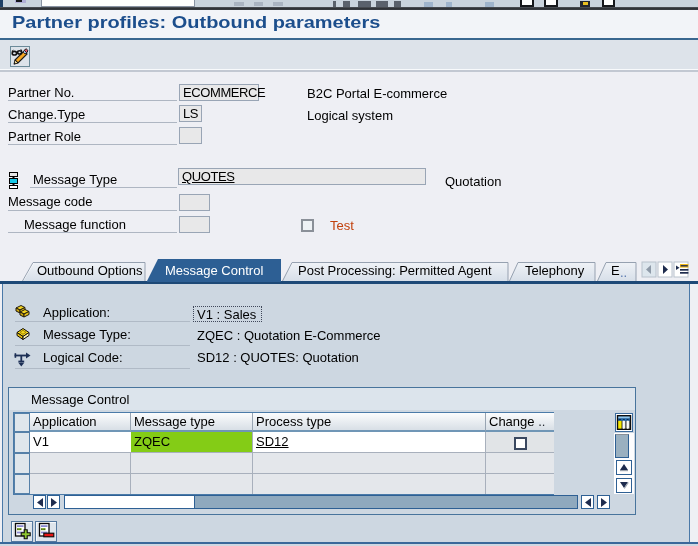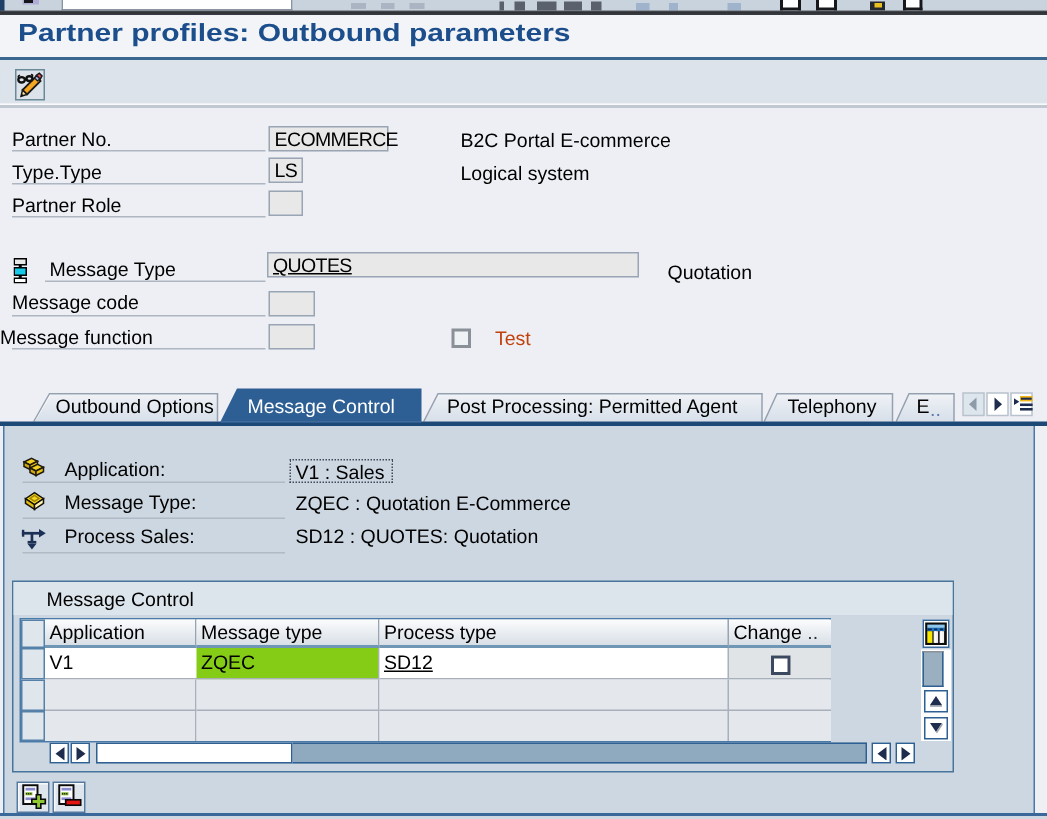--- a/index.html
+++ b/index.html
@@ -64,21 +64,21 @@
 </svg>
 </div>
 
 <div class="abs" style="left:0;top:72px;width:698px;height:186px;background:#eeeff4;"></div>
 
 <div class="lbl" style="left:8px;top:85px;">Partner No.</div>
 <div class="uline" style="left:8px;top:100px;width:169px;"></div>
 <div class="fld" style="left:179px;top:84px;width:80px;height:17px;">ECOMMERCE</div>
 <div class="lbl" style="left:307px;top:86px;">B2C Portal E-commerce</div>
 
-<div class="lbl" style="left:8px;top:107px;">Type.Type</div>
+<div class="lbl" style="left:8px;top:107px;">Change.Type</div>
 <div class="uline" style="left:8px;top:122px;width:169px;"></div>
 <div class="fld" style="left:179px;top:105px;width:23px;height:17px;">LS</div>
 <div class="lbl" style="left:307px;top:108px;">Logical system</div>
 
 <div class="lbl" style="left:8px;top:129px;">Partner Role</div>
 <div class="uline" style="left:8px;top:144px;width:169px;"></div>
 <div class="fld" style="left:179px;top:127px;width:23px;height:17px;"></div>
 
 <svg class="abs" style="left:9px;top:172px;" width="9" height="17" viewBox="0 0 9 17">
   <rect x="0.5" y="0.5" width="8" height="4" fill="#e8e8e8" stroke="#000" stroke-width="1"></rect>
@@ -89,21 +89,21 @@
 </svg>
 <div class="lbl" style="left:33px;top:172px;">Message Type</div>
 <div class="uline" style="left:30px;top:187px;width:147px;"></div>
 <div class="fld" style="left:178px;top:168px;width:248px;height:17px;"><span style="text-decoration:underline;">QUOTES</span></div>
 <div class="lbl" style="left:445px;top:174px;">Quotation</div>
 
 <div class="lbl" style="left:8px;top:194px;">Message code</div>
 <div class="uline" style="left:8px;top:210px;width:169px;"></div>
 <div class="fld" style="left:179px;top:194px;width:31px;height:17px;"></div>
 
-<div class="lbl" style="left:0;top:217px;">Message function</div>
+<div class="lbl" style="left:24px;top:217px;">Message function</div>
 <div class="uline" style="left:8px;top:232px;width:169px;"></div>
 <div class="fld" style="left:179px;top:216px;width:31px;height:17px;"></div>
 <div class="abs" style="left:301px;top:219px;width:13px;height:13px;background:#eef2f5;border:2px solid #8a9098;"></div>
 <div class="lbl" style="left:330px;top:218px;color:#c2410c;">Test</div>
 
 <svg class="abs" style="left:0;top:258px;" width="698" height="26" viewBox="0 0 698 26">
   <defs>
       <linearGradient id="tg" x1="0" y1="0" x2="0" y2="1">
     <stop offset="0" stop-color="#f0f3f7"></stop>
         <stop offset="1" stop-color="#d7dfe9"></stop>
@@ -181,21 +181,21 @@
 <svg class="abs" style="left:14px;top:351px;" width="17" height="16" viewBox="0 0 17 16">
   <g fill="#1c2f55">
     <rect x="0.6" y="2.2" width="1.6" height="4.6"></rect>
     <rect x="0.6" y="3.6" width="12" height="1.8"></rect>
     <polygon points="12,1.6 16.5,4.5 12,7.4"></polygon>
     <rect x="6.4" y="5" width="1.8" height="6.2"></rect>
     <rect x="4.4" y="9.6" width="5.8" height="1.6"></rect>
     <polygon points="4.2,11.4 10.4,11.4 7.3,15.4"></polygon>
   </g>
 </svg>
-<div class="lbl" style="left:43px;top:350px;">Process Sales:</div>
+<div class="lbl" style="left:43px;top:350px;">Logical Code:</div>
 <div class="uline" style="left:15px;top:368px;width:175px;background:#b0bac6;"></div>
 <div class="lbl" style="left:197px;top:350px;">SD12 : QUOTES: Quotation</div>
 
 <div class="abs" style="left:8px;top:387px;width:628px;height:128px;border:1px solid #48749c;"></div>
 <div class="abs" style="left:9px;top:388px;width:626px;height:22px;background:#dce4ec;"></div>
 <div class="lbl" style="left:31px;top:392px;">Message Control</div>
 
 <div class="abs" style="left:13px;top:412px;width:541px;height:83px;border:1px solid #4a7aa8;background:#e4e7eb;"></div>
 
 <div class="abs" style="left:14px;top:413px;width:16px;height:19px;background:#dfe6ec;border:1px solid #5580a8;"></div>

